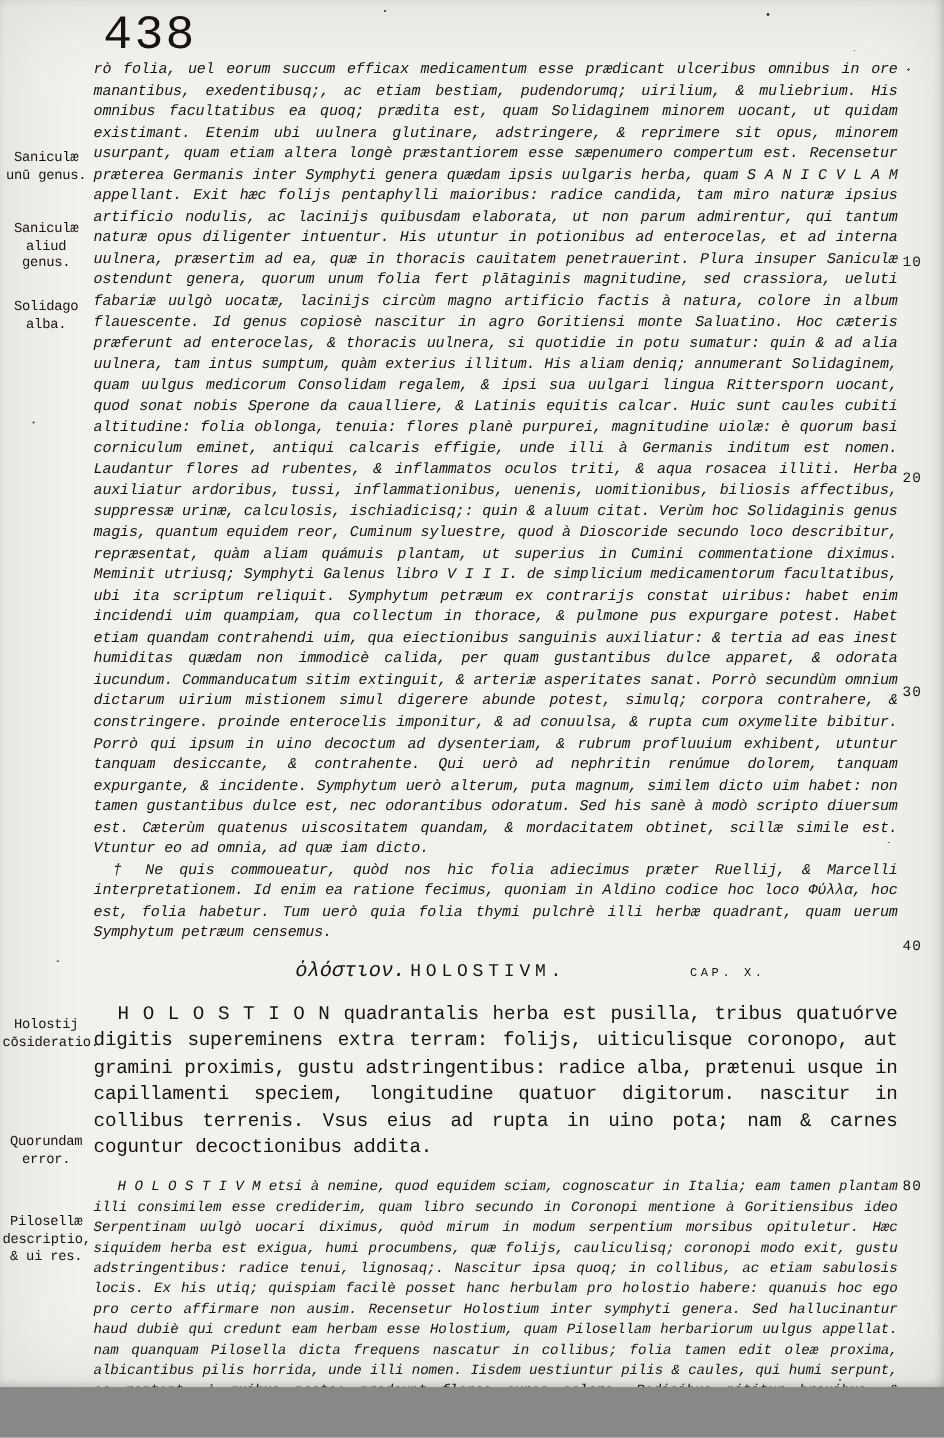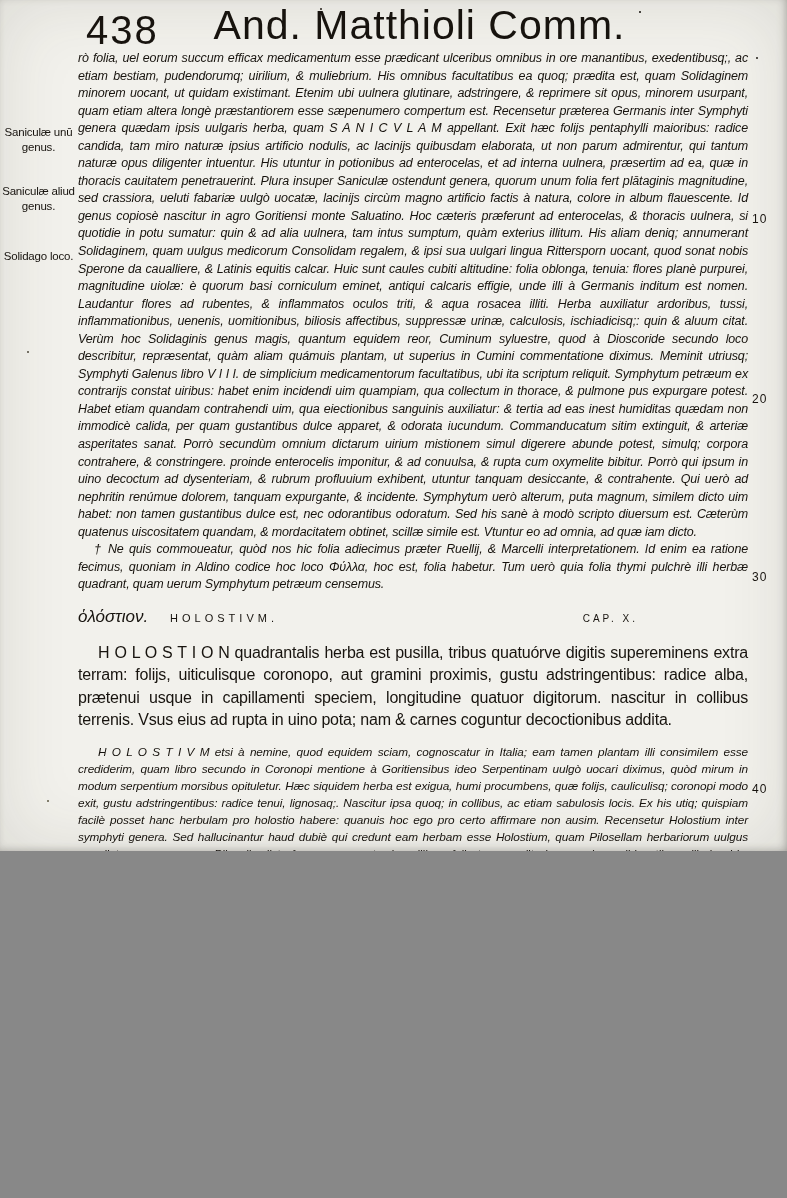--- a/index.html
+++ b/index.html
@@ -1,33 +1,33 @@
 <!DOCTYPE html>
 <html><head>
 <meta charset="utf-8">
 <style>
   html,body{margin:0;padding:0;background:#888;}
   #scan-page{
     position:relative;
-    width:787px;height:851px;
+    width:787px;height:1156px;
     margin:0 auto;
     background-color:#f2f1ec;
     background-image:
       radial-gradient(circle 2px at 640px 12px, #4a4742 0 60%, transparent 70%),
       radial-gradient(circle 1.5px at 321px 9px, #5a564f 0 60%, transparent 70%),
       radial-gradient(circle 1.5px at 757px 58px, #55524c 0 60%, transparent 70%),
       radial-gradient(circle 1px at 712px 42px, #66625a 0 60%, transparent 70%),
       radial-gradient(circle 1.5px at 28px 352px, #777368 0 60%, transparent 70%),
       radial-gradient(circle 1px at 741px 702px, #777368 0 60%, transparent 70%),
       radial-gradient(circle 1.5px at 48px 801px, #85816f 0 60%, transparent 70%),
       radial-gradient(circle 1px at 180px 1192px, #6b6760 0 60%, transparent 70%),
       radial-gradient(circle 1.5px at 700px 1150px, #7a766d 0 60%, transparent 70%);
     box-shadow:inset 0 0 70px rgba(60,55,45,.12), inset -5px 0 10px -4px rgba(40,35,30,.25), inset 0 -4px 8px -3px rgba(40,35,30,.2);
     overflow:hidden;
-    font-family:Liberation Sans, sans-serif;
+    font-family:Liberation Mono, monospace;
     color:#17130e;
   }
   .page-num{
     position:absolute;left:86px;top:8px;
     font-size:40px;letter-spacing:2px;
   }
   .running-title{
     position:absolute;left:0;top:2px;width:100%;
     text-align:center;padding-left:52px;box-sizing:border-box;
     font-size:41px;letter-spacing:1px;
@@ -43,22 +43,22 @@
   }
   .fnote{
     font-size:12.5px;line-height:17.55px;letter-spacing:-.15px;
     margin:0;text-indent:16px;
   }
   .chap-head{
     display:flex;align-items:baseline;
     margin-top:13px;margin-bottom:15px;
     font-size:16px;
   }
-  .chap-head .greek{font-style:italic;font-size:17px;}
-  .chap-head .latin{margin-left:22px;letter-spacing:4px;font-size:11px;}
+  .chap-head .greek{margin-left:168px;font-style:italic;font-size:17px;}
+  .chap-head .latin{margin-left:4px;letter-spacing:4px;font-size:15px;}
   .chap-head .cap{margin-left:auto;margin-right:110px;letter-spacing:3px;font-size:10px;}
   .para-roman{
     font-size:16px;line-height:22.3px;letter-spacing:-.2px;
     margin:0;text-indent:20px;
   }
   .para-2{
     font-size:11.8px;line-height:17px;letter-spacing:-.1px;
     margin:0;margin-top:13px;text-indent:20px;
   }
   .margin-note{
@@ -70,25 +70,24 @@
     position:absolute;left:752px;width:32px;
     font-size:12px;letter-spacing:1px;
   }
 </style>
 </head>
 <body>
 
 <div id="scan-page">
 
   <div class="page-num">438</div>
-  <div class="running-title">And. Matthioli Comm.</div>
 
   <div class="margin-note" style="top:125px">Saniculæ unū genus.</div>
   <div class="margin-note" style="top:184px">Saniculæ aliud genus.</div>
-  <div class="margin-note" style="top:249px">Solidago loco.</div>
+  <div class="margin-note" style="top:249px">Solidago alba.</div>
   <div class="margin-note" style="top:848px">Holostij cōsideratio.</div>
   <div class="margin-note" style="top:945px">Quorundam error.</div>
   <div class="margin-note" style="top:1012px">Pilosellæ descriptio, &amp; ui res.</div>
 
   <div class="line-no" style="top:212px">10</div>
   <div class="line-no" style="top:392px">20</div>
   <div class="line-no" style="top:570px">30</div>
   <div class="line-no" style="top:782px">40</div>
   <div class="line-no" style="top:982px">80</div>
 

